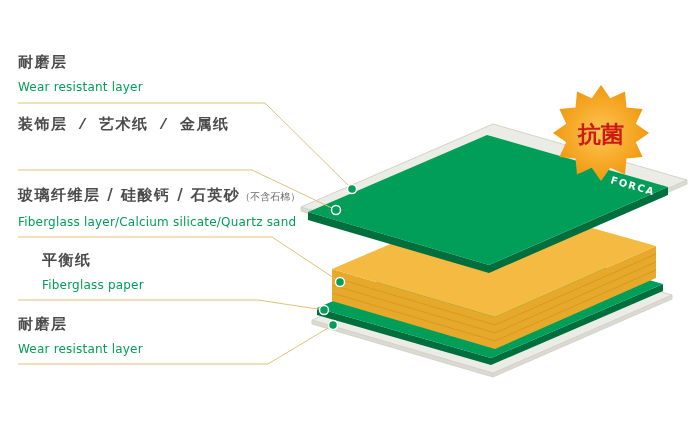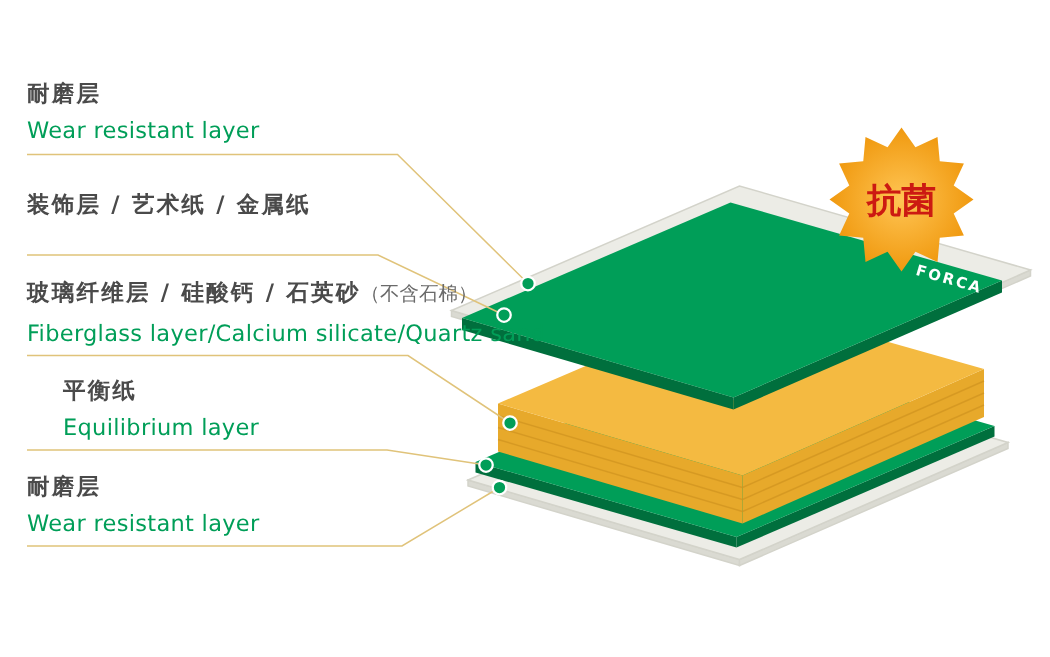--- a/index.html
+++ b/index.html
@@ -3,23 +3,23 @@
 <meta charset="utf-8">
 <style>
   html,body{margin:0;padding:0;background:#fff;}
   .canvas{
     position:relative;width:700px;height:438px;background:#ffffff;overflow:hidden;
     font-family:"DejaVu Sans","Liberation Sans",sans-serif;
   }
   .diagram-svg{position:absolute;left:0;top:0;}
   .label{position:absolute;left:18px;}
   .zh{font-size:15px;color:#4a4a4a;font-weight:700;letter-spacing:1.5px;line-height:20px;}
-  .zh .note{font-size:13px;font-weight:400;letter-spacing:0;color:#6a6a6a;}
-  .en{font-size:15px;color:#009E58;margin-top:8px;letter-spacing:.2px;line-height:15px;}
-  .row1{top:52px;} .row2{top:126px;} .row3{top:185px;} .row4{top:250px;margin-left:24px;} .row5{top:314px;}
+  .zh .note{font-size:10px;font-weight:400;letter-spacing:0;color:#6a6a6a;}
+  .en{font-size:12px;color:#009E58;margin-top:8px;letter-spacing:.2px;line-height:15px;}
+  .row1{top:52px;} .row2{top:116px;font-family:Liberation Mono, monospace;} .row3{top:185px;} .row4{top:250px;margin-left:24px;} .row5{top:314px;}
 </style>
 </head>
 <body>
 
 <div class="canvas">
 
   <svg class="diagram-svg" width="700" height="438" viewBox="0 0 700 438">
     <defs>
       <radialGradient id="badgeGrad">
         <stop offset="0" stop-color="#FFC554"></stop>
@@ -91,21 +91,21 @@
     <div class="zh">装饰层 / 艺术纸 / 金属纸</div>
   </div>
 
   <div class="label row3">
     <div class="zh"><span>玻璃纤维层 / 硅酸钙 / 石英砂</span><span class="note">（不含石棉）</span></div>
     <div class="en">Fiberglass layer/Calcium silicate/Quartz sand</div>
   </div>
 
   <div class="label row4">
     <div class="zh">平衡纸</div>
-    <div class="en">Equilibrium layer</div>
+    <div class="en">Fiberglass paper</div>
   </div>
 
   <div class="label row5">
     <div class="zh">耐磨层</div>
     <div class="en">Wear resistant layer</div>
   </div>
 
 </div>
 
 </body></html>

